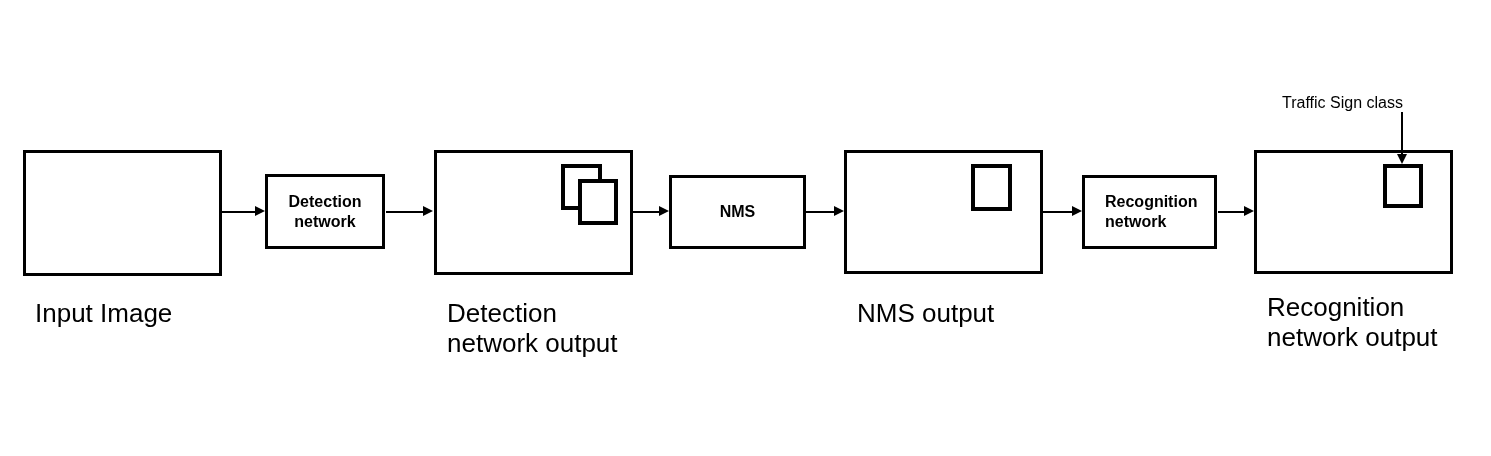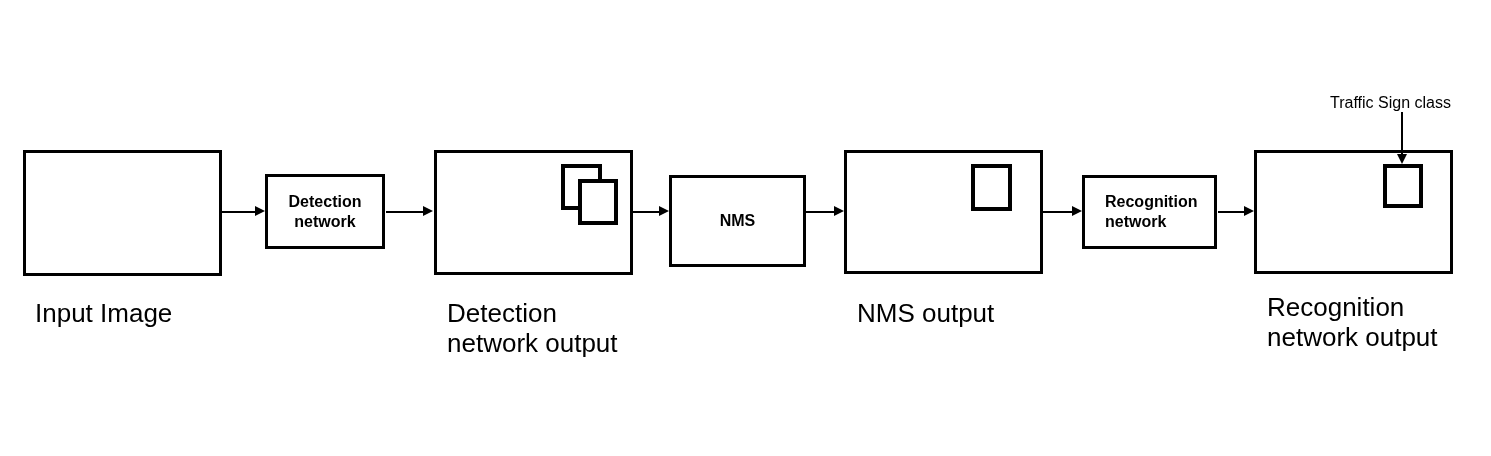--- a/index.html
+++ b/index.html
@@ -117,21 +117,21 @@
   <div class="bbox" style="left:561px; top:164px; width:41px; height:46px;"></div>
   <div class="bbox" style="left:578px; top:179px; width:40px; height:46px;"></div>
   <div class="stage-label" style="left:447px; top:290px;">Detection
 network output</div>
 
   <div>
     <div class="arrow-line-h" style="left:633px; top:211px; width:27px;"></div>
     <div class="arrowhead-right" style="left:659px; top:206px;"></div>
   </div>
 
-  <div class="proc-box" style="left:669px; top:175px; width:137px; height:92px;">
+  <div class="proc-box" style="left:669px; top:175px; width:137px; height:74px;">
     <span>NMS</span>
   </div>
 
   <div>
     <div class="arrow-line-h" style="left:806px; top:211px; width:29px;"></div>
     <div class="arrowhead-right" style="left:834px; top:206px;"></div>
   </div>
 
   <div class="stage-box" style="left:844px; top:150px; width:199px; height:124px;"></div>
   <div class="bbox" style="left:971px; top:164px; width:41px; height:47px;"></div>
@@ -150,19 +150,19 @@
   <div>
     <div class="arrow-line-h" style="left:1218px; top:211px; width:27px;"></div>
     <div class="arrowhead-right" style="left:1244px; top:206px;"></div>
   </div>
 
   <div class="stage-box" style="left:1254px; top:150px; width:199px; height:124px;"></div>
   <div class="bbox" style="left:1383px; top:164px; width:40px; height:44px;"></div>
   <div class="stage-label" style="left:1267px; top:284px;">Recognition
 network output</div>
 
-  <div class="annotation-label" style="left:1330px; top:94px;">Traffic Sign class</div>
+  <div class="annotation-label" style="left:1282px; top:94px;">Traffic Sign class</div>
   <div>
     <div class="arrow-line-v" style="left:1401px; top:112px; height:42px;"></div>
     <div class="arrowhead-down" style="left:1397px; top:154px;"></div>
   </div>
 
 </div>
 
 </body></html>

